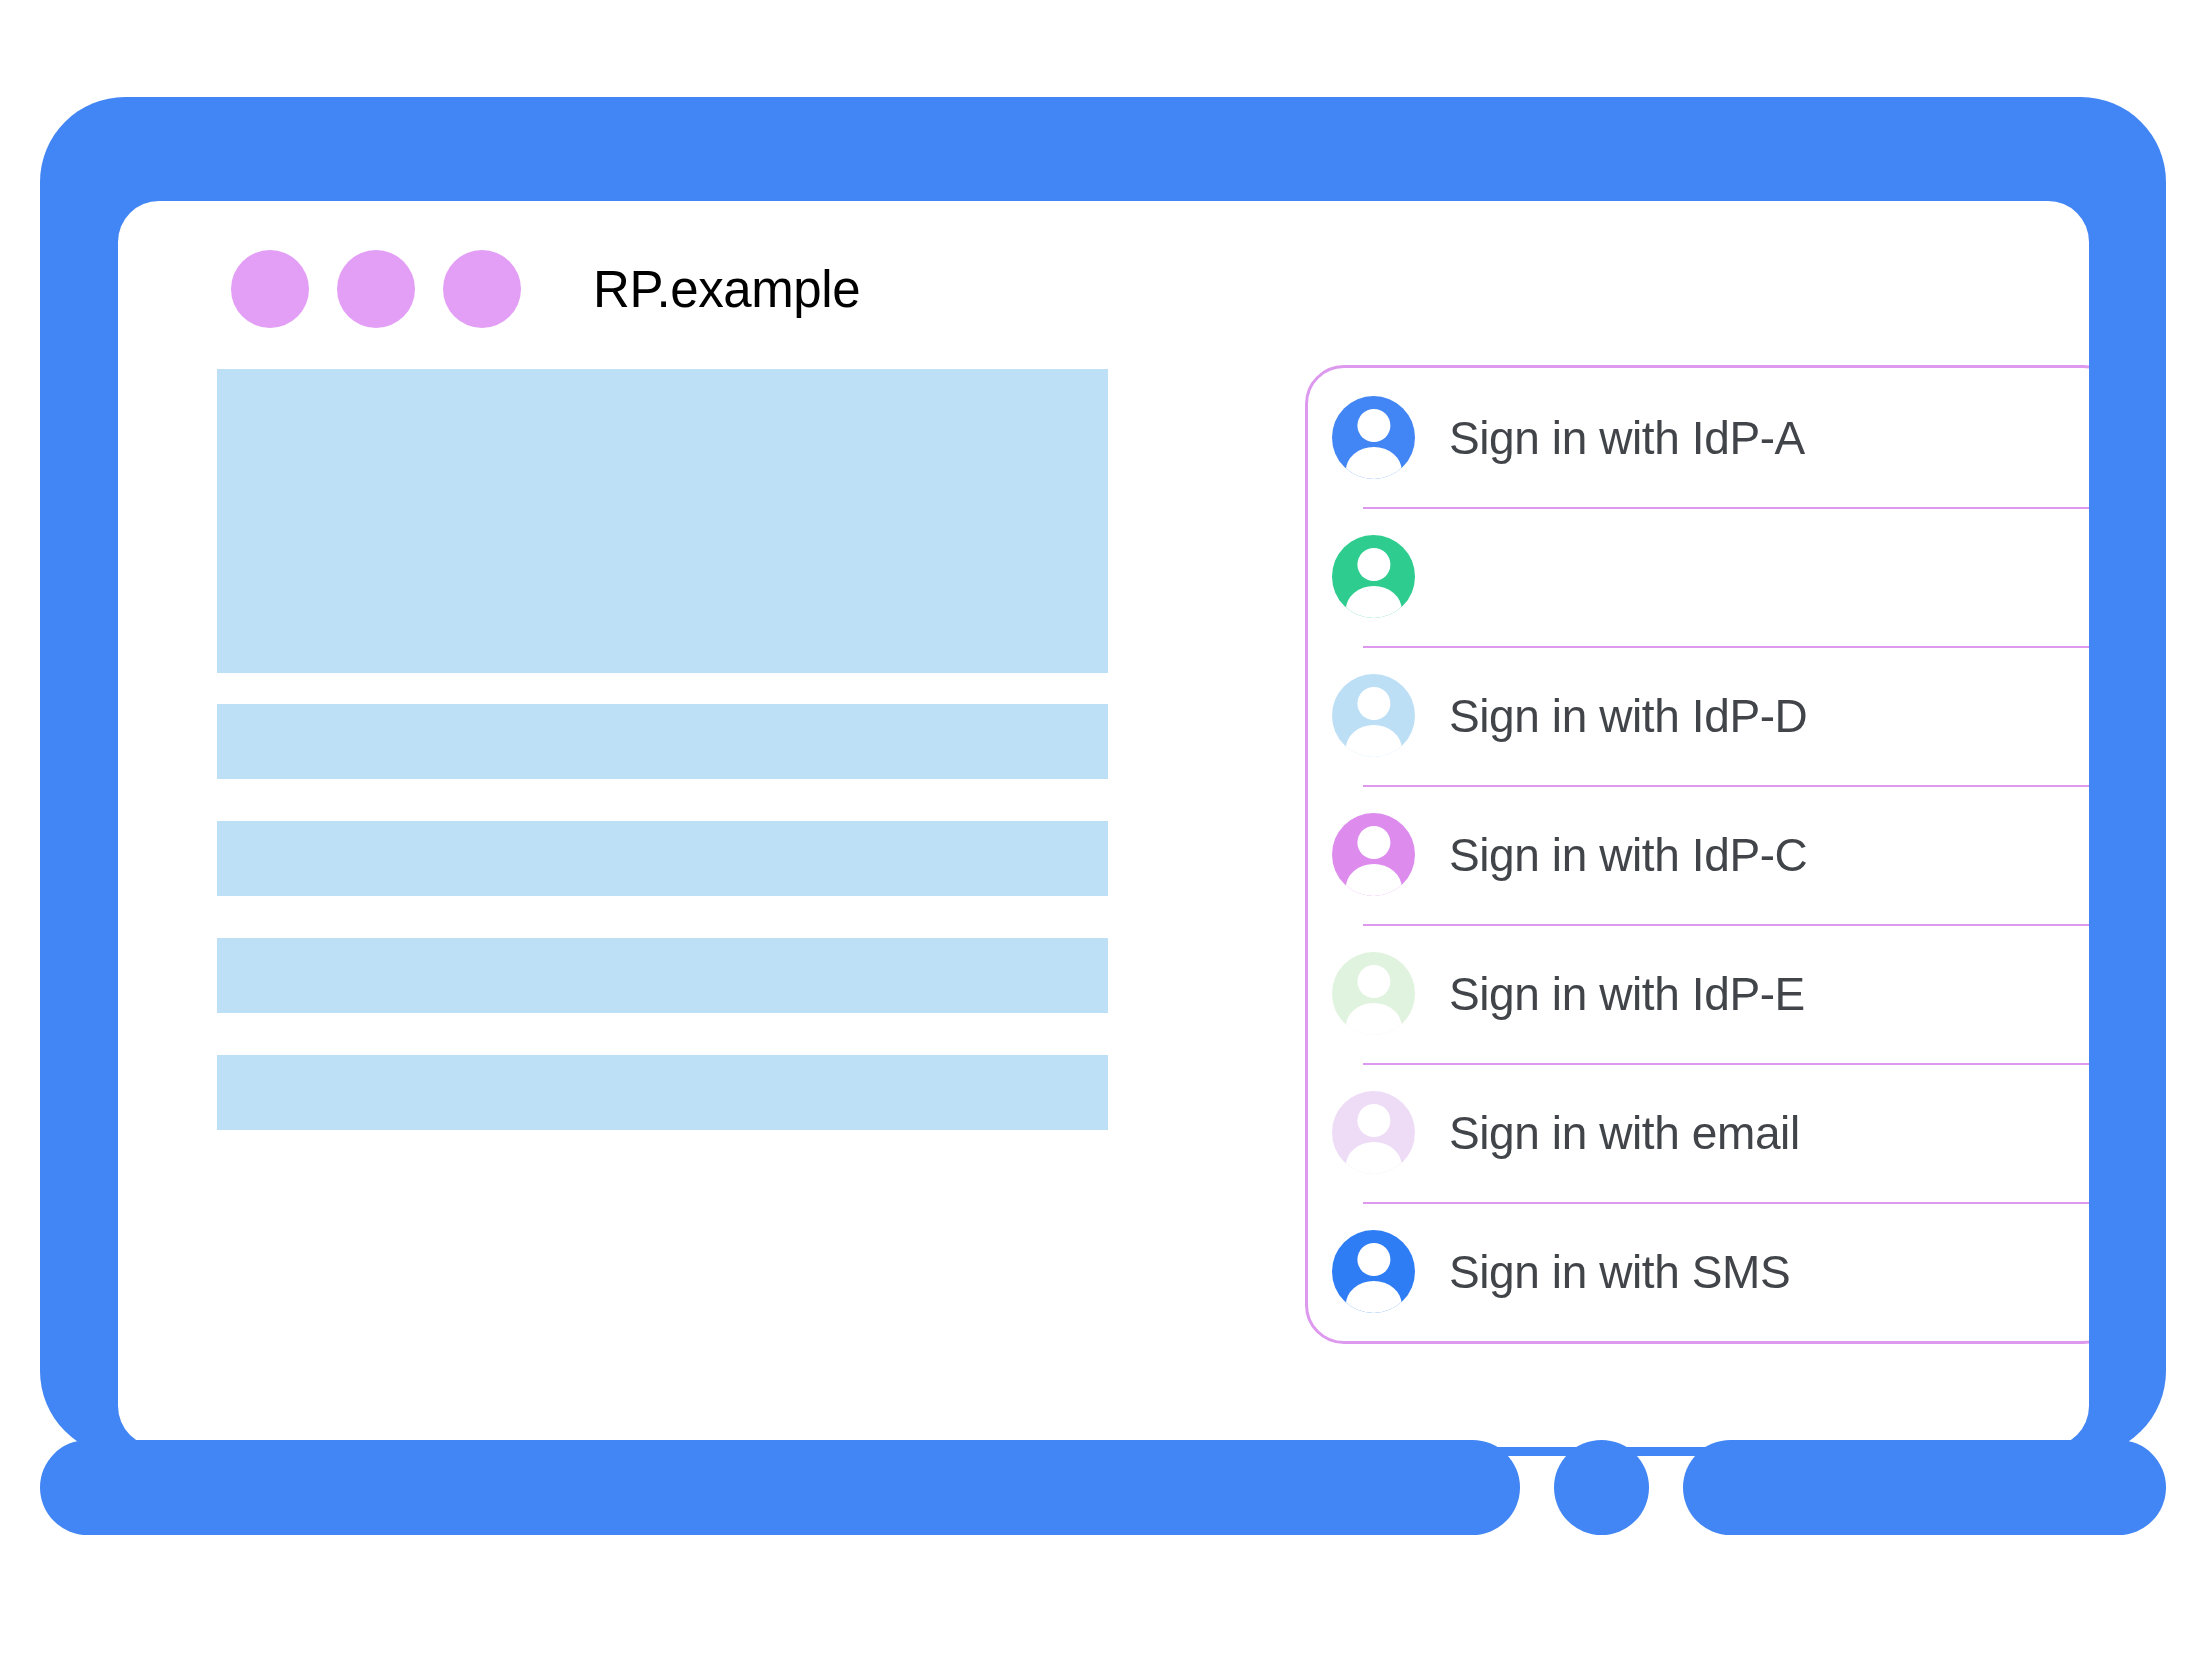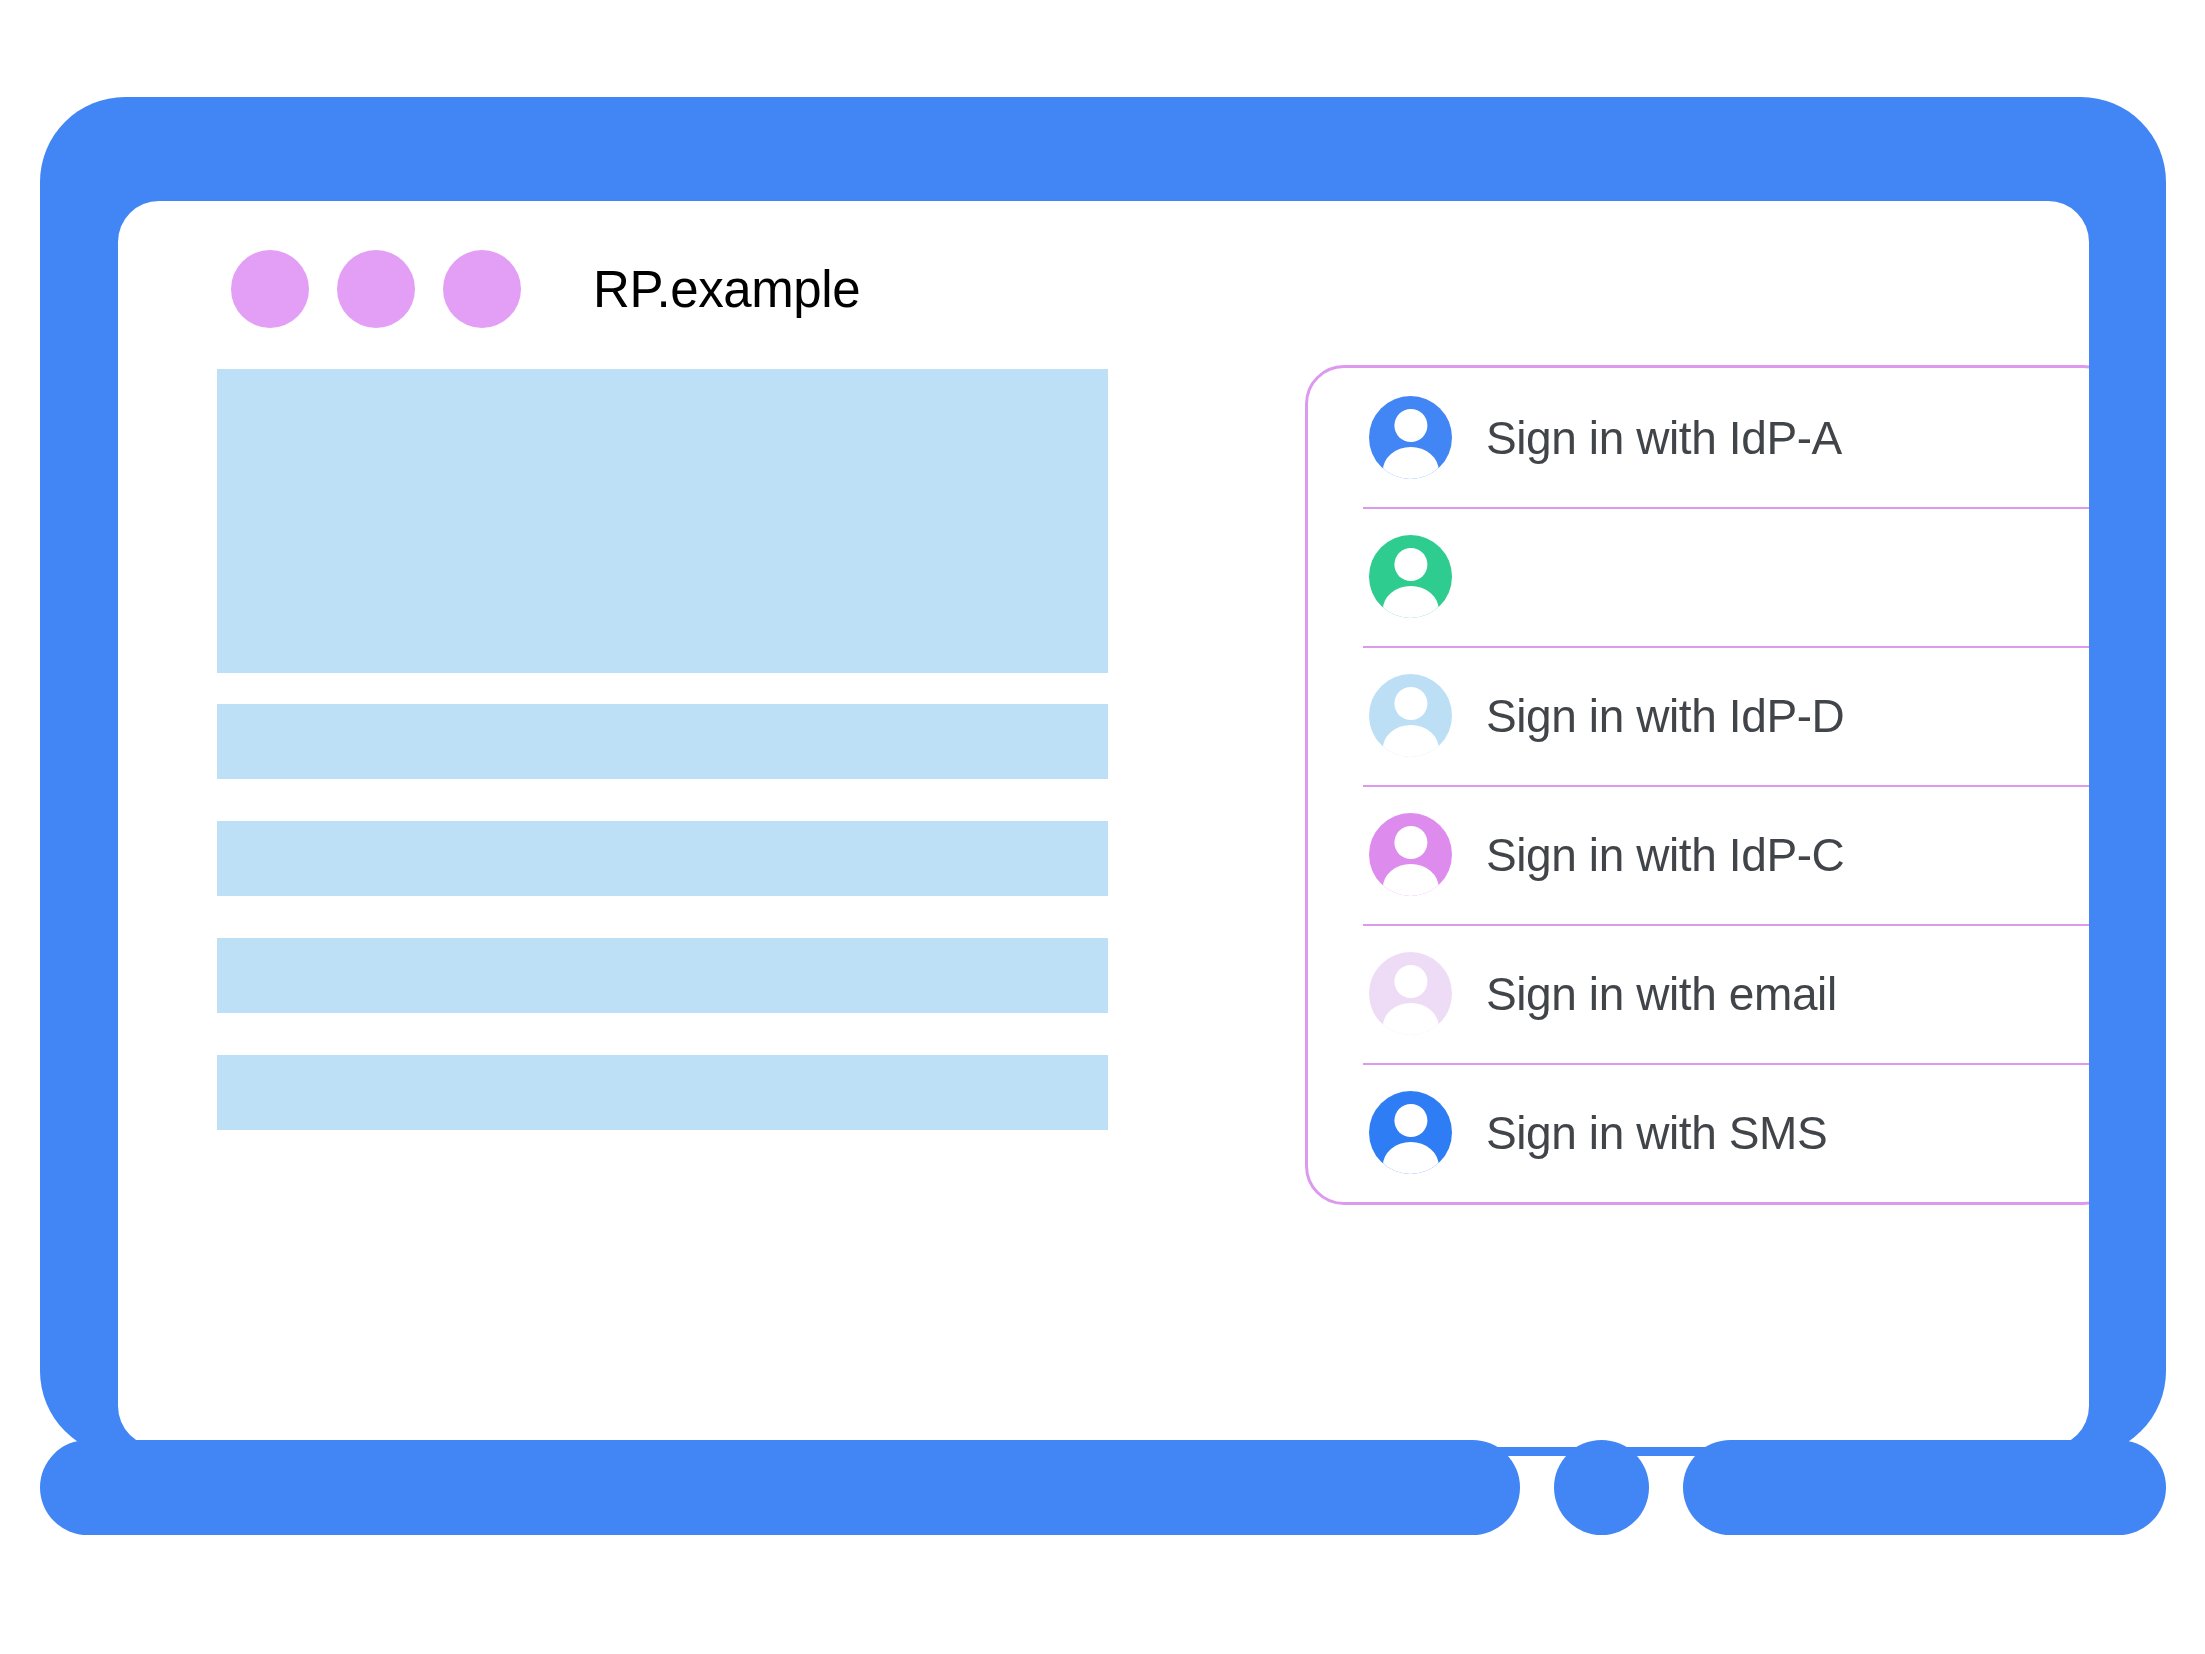--- a/index.html
+++ b/index.html
@@ -112,21 +112,21 @@
     width: 817px;
     box-sizing: border-box;
     background: #ffffff;
     border: 3.5px solid #dd99ee;
     border-radius: 39px;
   }
   .account-row {
     display: flex;
     align-items: center;
     height: 139px;
-    padding-left: 61px;
+    padding-left: 24px;
     position: relative;
     box-sizing: border-box;
   }
   .account-row + .account-row::before {
     content: "";
     position: absolute;
     left: 55px;
     right: 0;
     top: 0;
     height: 1.8px;
@@ -218,20 +218,27 @@
       </div>
 
       <div class="account-row">
         <div class="avatar" style="background:#dd8cee">
           <div class="head"></div>
             <div class="body"></div>
         </div>
         <div class="account-label">Sign in with IdP-C</div>
       </div>
 
+      <div class="account-row">
+        <div class="avatar" style="background:#dff3de">
+          <div class="head"></div>
+            <div class="body"></div>
+        </div>
+        <div class="account-label">Sign in with IdP-E</div>
+      </div>
 
       <div class="account-row">
         <div class="avatar" style="background:#eedcf6">
           <div class="head"></div>
             <div class="body"></div>
         </div>
         <div class="account-label">Sign in with email</div>
       </div>
 
       <div class="account-row">

